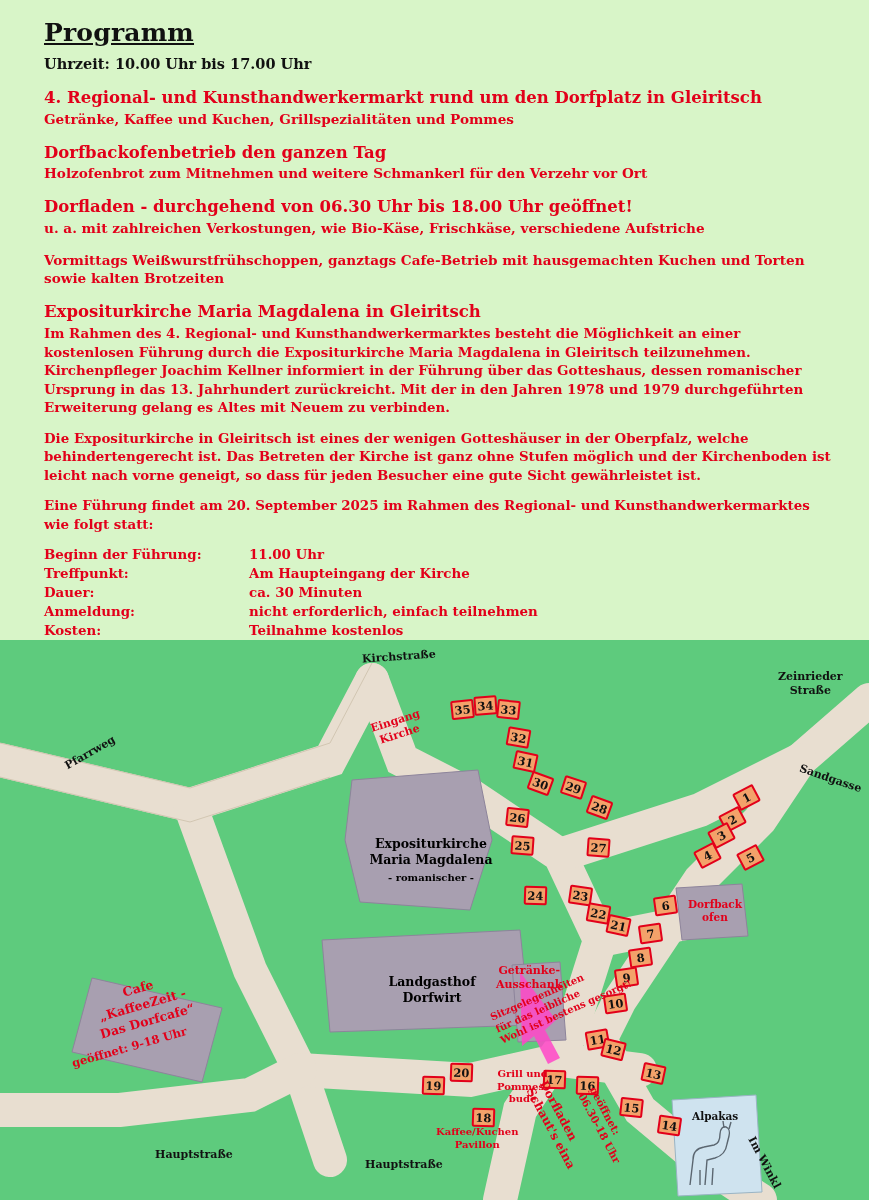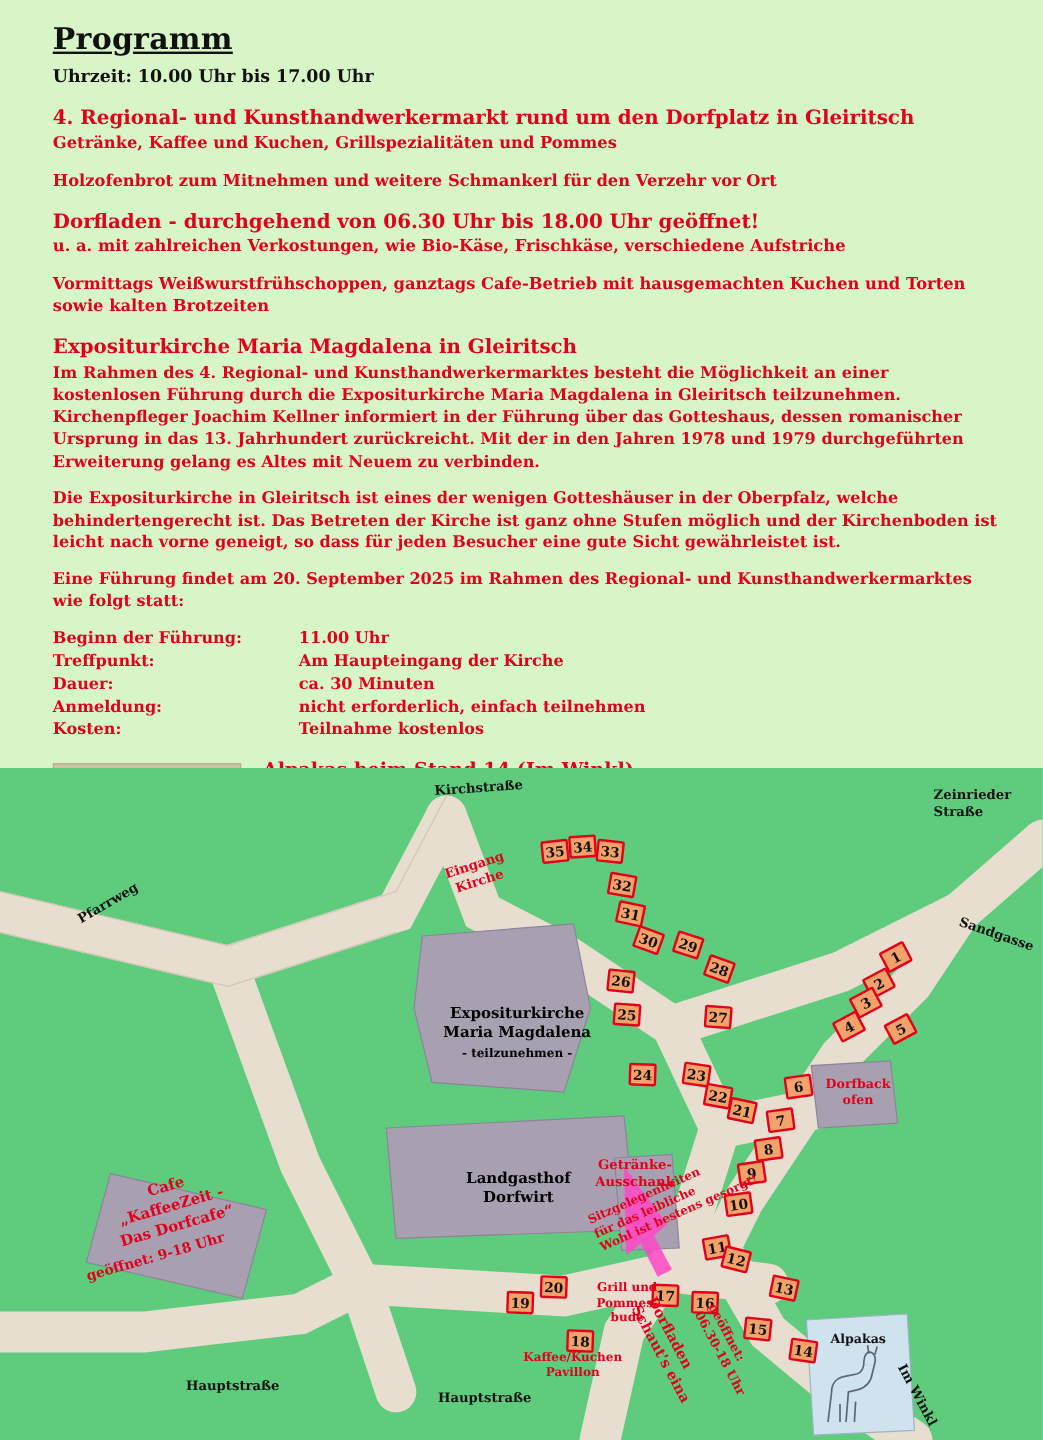--- a/index.html
+++ b/index.html
@@ -120,20 +120,21 @@
 
 <div class="top">
   <h1 class="prog">Programm</h1>
   <p class="uhrzeit">Uhrzeit: 10.00 Uhr bis 17.00 Uhr</p>
 
   <div class="blk">
     <p class="hd">4. Regional- und Kunsthandwerkermarkt rund um den Dorfplatz in Gleiritsch</p>
     <p class="sub">Getränke, Kaffee und Kuchen, Grillspezialitäten und Pommes</p>
   </div>
   <div class="blk">
+    <p class="hd">Dorfbackofenbetrieb den ganzen Tag</p>
     <p class="sub">Holzofenbrot zum Mitnehmen und weitere Schmankerl für den Verzehr vor Ort</p>
   </div>
   <div class="blk">
     <p class="hd">Dorfladen - durchgehend von 06.30 Uhr bis 18.00 Uhr geöffnet!</p>
     <p class="sub">u. a. mit zahlreichen Verkostungen, wie Bio-Käse, Frischkäse, verschiedene Aufstriche</p>
   </div>
   <div class="blk">
     <p class="sub">Vormittags Weißwurstfrühschoppen, ganztags Cafe-Betrieb mit hausgemachten Kuchen und Torten sowie kalten Brotzeiten</p>
   </div>
 
@@ -216,29 +217,29 @@
     <g stroke="#5b6670" stroke-width="1.4" fill="none">
       <path d="M690 545 L693 520 C693 512 698 508 704 507 L714 505 C718 504 720 500 720 494 C720 489 723 486 726 487 C729 488 730 492 729 496 L727 504 C726 511 722 516 715 518 L707 520 L705 545"></path>
       <path d="M724 488 L723 481 M729 489 L731 482"></path>
       <path d="M712 545 L713 528 M700 545 L700 530"></path>
     </g>
 
     <path d="M520 332 L556 380 L545 390 L560 418 L548 424 L534 396 L522 406 Z" fill="#ff46c8" opacity="0.85"></path>
   </svg>
 
   <div class="mlabel street" style="left:362px;top:10px;transform:rotate(-4deg);">Kirchstraße</div>
-  <div class="mlabel street" style="left:778px;top:16px;text-align:left;line-height:1.3;">Zeinrieder<br>Straße</div>
+  <div class="mlabel street" style="left:778px;top:30px;text-align:center;line-height:1.3;">Zeinrieder<br>Straße</div>
   <div class="mlabel street" style="left:62px;top:106px;transform:rotate(-30deg);">Pfarrweg</div>
   <div class="mlabel street" style="left:798px;top:132px;transform:rotate(19deg);">Sandgasse</div>
   <div class="mlabel street" style="left:155px;top:508px;">Hauptstraße</div>
   <div class="mlabel street" style="left:365px;top:518px;">Hauptstraße</div>
   <div class="mlabel street" style="left:736px;top:516px;transform:rotate(62deg);">Im Winkl</div>
 
   <div class="bldg-lbl" style="left:366px;top:196px;width:130px;">
-    Expositurkirche<br>Maria Magdalena<br><span class="sm">- teilzunehmen -</span>
+    Expositurkirche<br>Maria Magdalena<br><span class="sm">- romanischer -</span>
   </div>
   <div class="bldg-lbl" style="left:372px;top:334px;width:120px;">Landgasthof<br>Dorfwirt</div>
   <div class="red" style="left:688px;top:258px;font-size:10.5px;text-align:center;">Dorfback<br>ofen</div>
   <div class="mlabel" style="left:692px;top:470px;font-size:10.5px;">Alpakas</div>
 
   <div class="stand" style="left:451px;top:60px;transform:rotate(-6deg);">35</div>
   <div class="stand" style="left:474px;top:56px;transform:rotate(-4deg);">34</div>
   <div class="stand" style="left:497px;top:60px;transform:rotate(6deg);">33</div>
   <div class="stand" style="left:507px;top:88px;transform:rotate(10deg);">32</div>
   <div class="stand" style="left:514px;top:112px;transform:rotate(12deg);">31</div>

